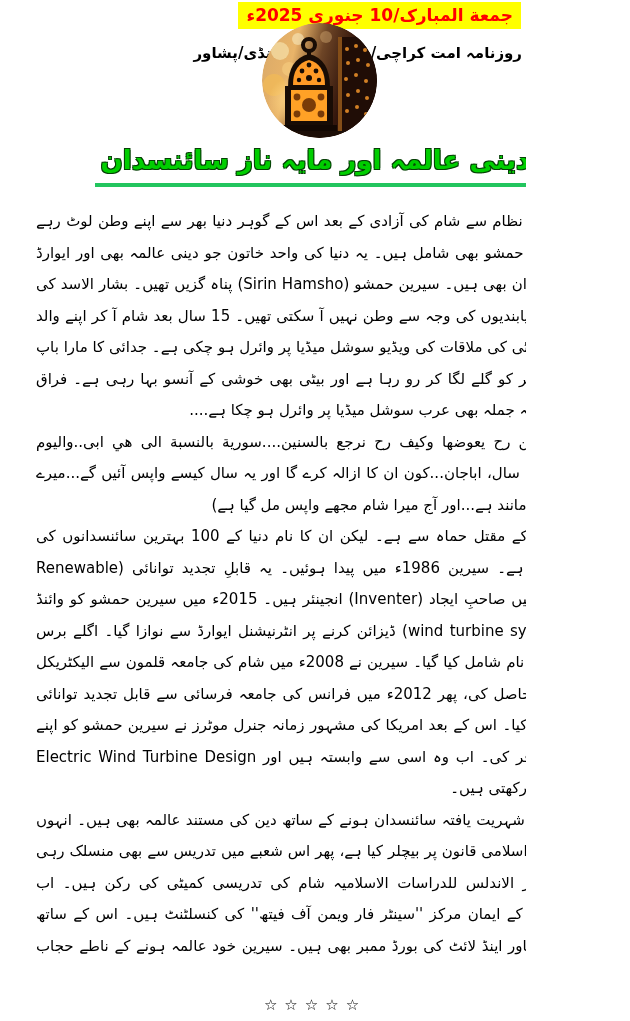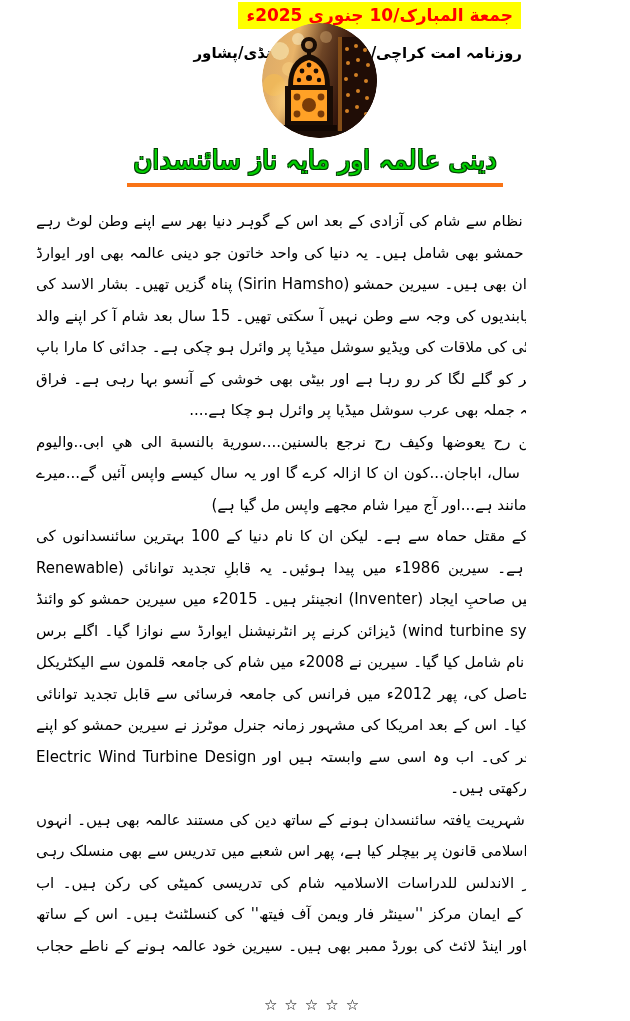--- a/index.html
+++ b/index.html
@@ -49,27 +49,27 @@
     position: absolute;
     top: 143px;
     left: 0;
     width: 630px;
     text-align: center;
   }
   .article-title {
     display: inline-block;
     direction: rtl;
     font-size: 26px;
-    font-weight: normal;
+    font-weight: bold;
     color: #00ce00;
     text-shadow:
       1px 1px 0 #064006, -1px -1px 0 #064006,
       1px -1px 0 #064006, -1px 1px 0 #064006;
     padding: 0 6px 6px 6px;
-    border-bottom: 4px solid #f97316;
+    border-bottom: 4px solid #22c55e;
     line-height: 34px;
   }
   
   .body-text {
     position: absolute;
     top: 206px;
     left: 3px;
     width: 624px;
     height: 764px;
     overflow: hidden;

